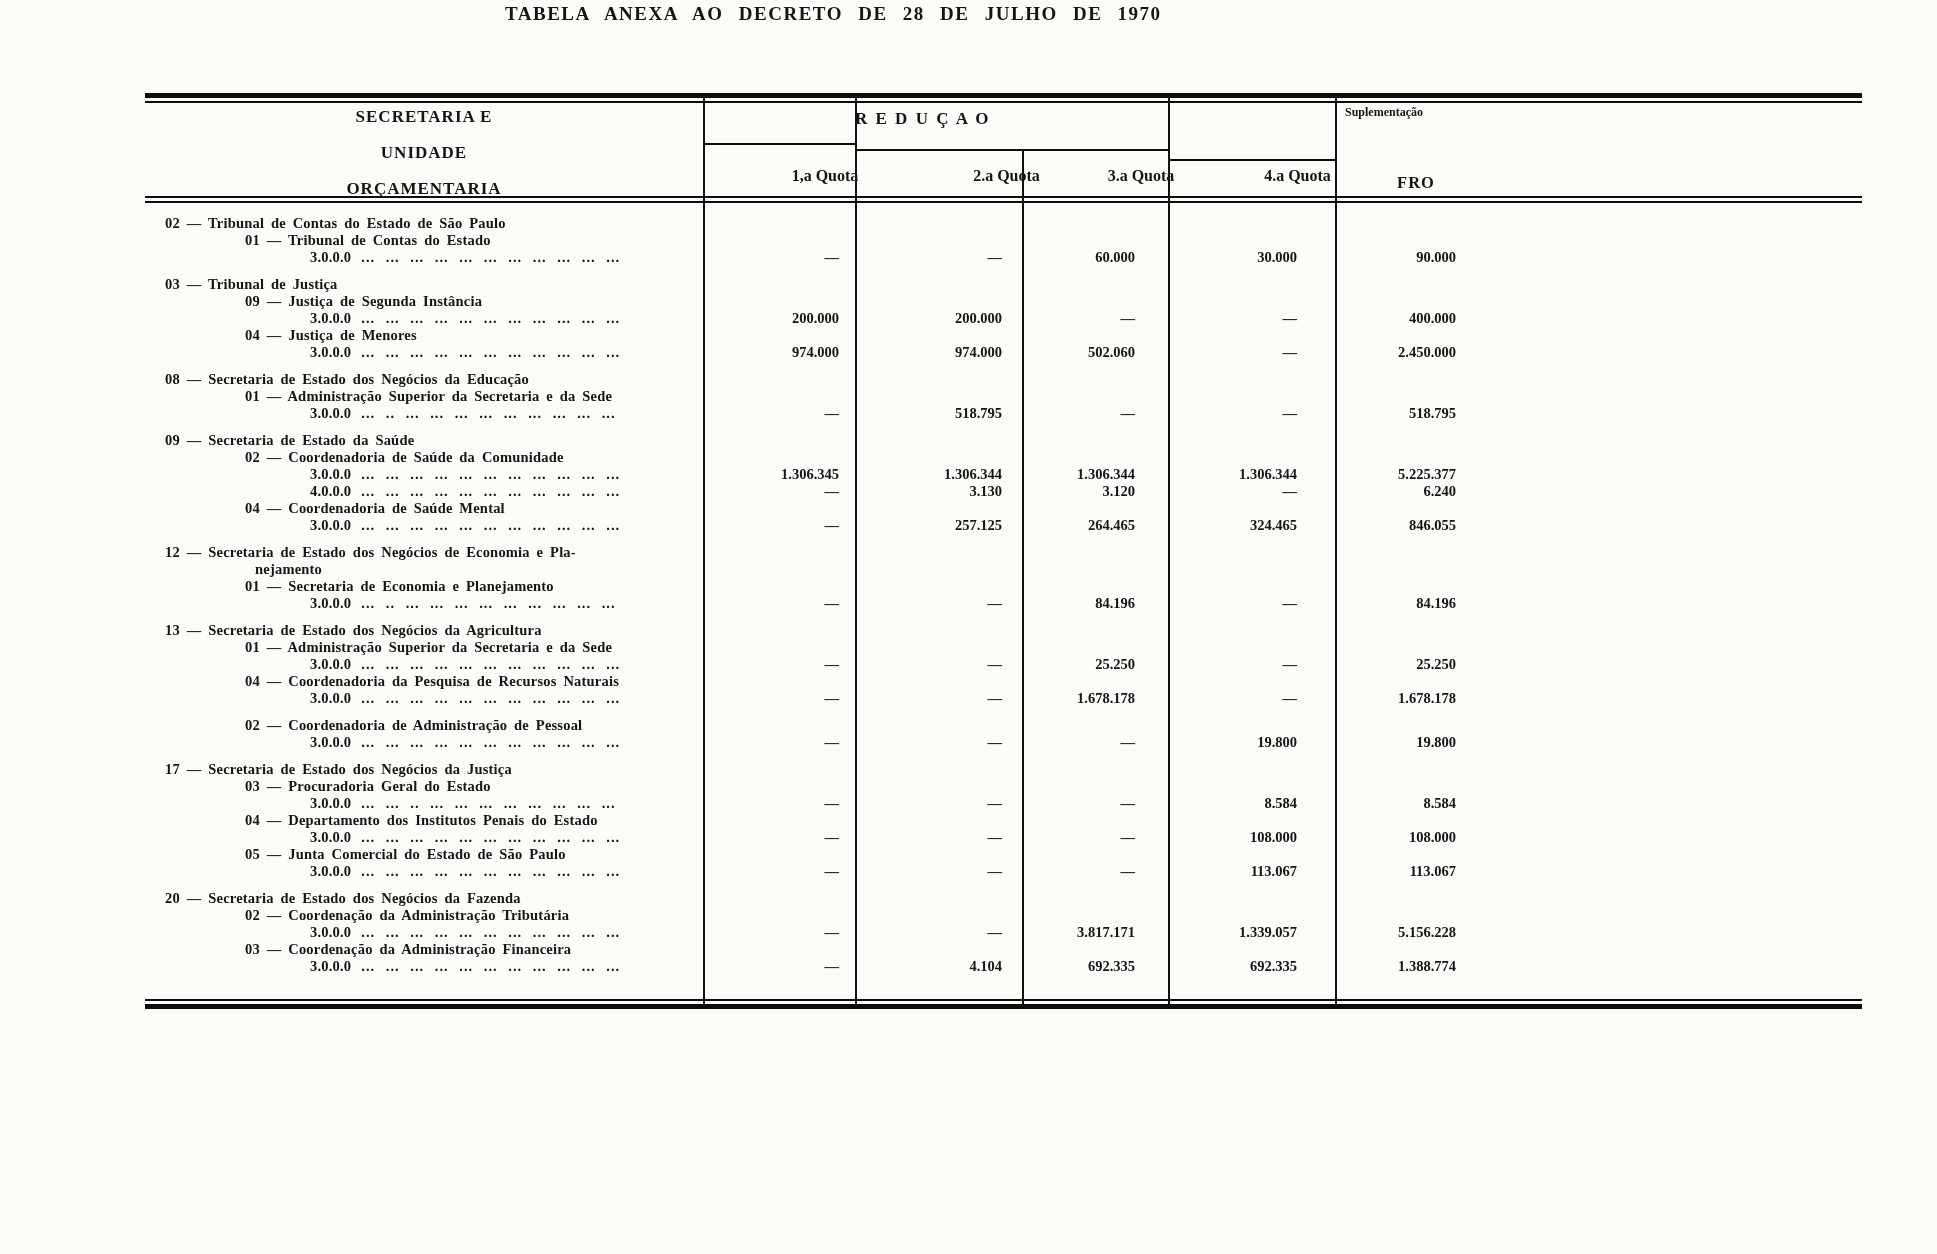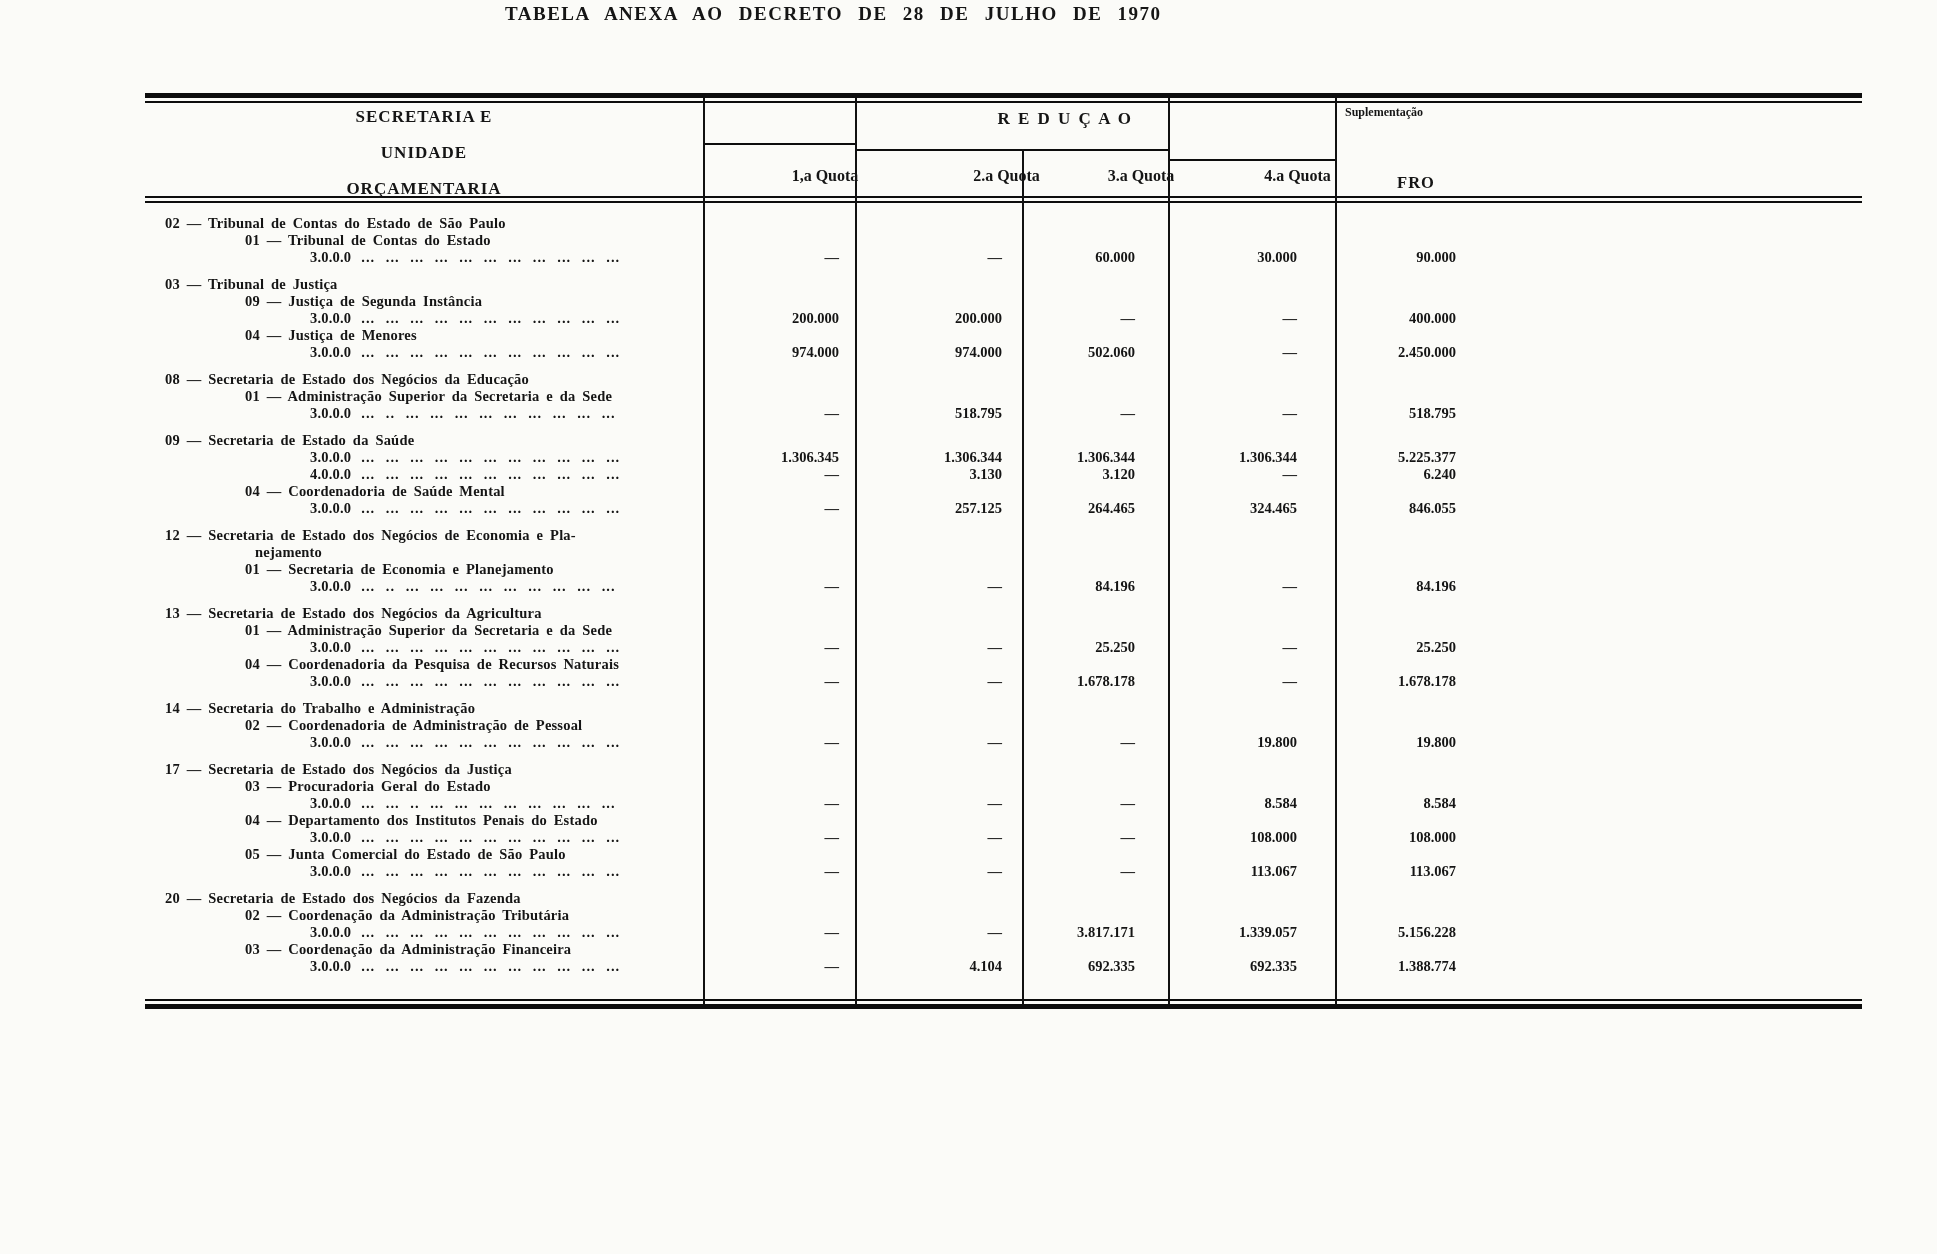--- a/index.html
+++ b/index.html
@@ -39,21 +39,21 @@
   .vline{position:absolute;width:2px;background:#111;}
   .div-a{left:558px;top:5px;height:906px;}
   .div-b{left:710px;top:5px;height:906px;}
   .div-c{left:877px;top:56px;height:855px;}
   .div-d{left:1023px;top:5px;height:906px;}
   .div-e{left:1190px;top:5px;height:906px;}
   
   .hlabel{position:absolute;font-weight:700;white-space:nowrap;}
   .unit-line{left:0;width:558px;text-align:center;font-size:17px;letter-spacing:1px;}
   .unit-1{top:14px;} .unit-2{top:50px;} .unit-3{top:86px;}
-  .reducao{left:710px;width:278px;top:16px;text-align:right;font-size:17px;letter-spacing:2px;}
+  .reducao{left:710px;width:278px;top:16px;text-align:left;font-size:17px;letter-spacing:2px;}
   .suplement{left:1200px;top:12px;font-size:12px;}
   .fro{left:1196px;width:150px;top:80px;text-align:center;font-size:16.5px;letter-spacing:1px;}
   .quota{top:74px;text-align:center;font-size:16px;padding-left:46px;}
   .q1{left:558px;width:152px;} .q2{left:732px;width:167px;}
   .q3{left:877px;width:146px;} .q4{left:1023px;width:167px;}
   
   .tbody{position:absolute;left:0;top:122px;width:100%;}
   .group{margin-top:10px;}
   .group:first-child{margin-top:0;}
   .line{display:flex;height:17px;}
@@ -212,20 +212,28 @@
         <div class="group">
           <div class="line">
             <div class="cell-left i0"><span>09 — Secretaria de Estado da Saúde</span></div>
             <div class="val v0"></div>
             <div class="val v1"></div>
             <div class="val v2"></div>
             <div class="val v3"></div>
             <div class="val v4"></div>
           </div>
           <div class="line">
+            <div class="cell-left i1"><span>02 — Coordenadoria de Saúde da Comunidade</span></div>
+            <div class="val v0"></div>
+            <div class="val v1"></div>
+            <div class="val v2"></div>
+            <div class="val v3"></div>
+            <div class="val v4"></div>
+          </div>
+          <div class="line">
             <div class="cell-left i2"><span>3.0.0.0</span><span class="dots">... ... ... ... ... ... ... ... ... ... ...</span></div>
             <div class="val v0">1.306.345</div>
             <div class="val v1">1.306.344</div>
             <div class="val v2">1.306.344</div>
             <div class="val v3">1.306.344</div>
             <div class="val v4">5.225.377</div>
           </div>
           <div class="line">
             <div class="cell-left i2"><span>4.0.0.0</span><span class="dots">... ... ... ... ... ... ... ... ... ... ...</span></div>
             <div class="val v0">—</div>
@@ -322,28 +330,20 @@
             <div class="cell-left i2"><span>3.0.0.0</span><span class="dots">... ... ... ... ... ... ... ... ... ... ...</span></div>
             <div class="val v0">—</div>
             <div class="val v1">—</div>
             <div class="val v2">1.678.178</div>
             <div class="val v3">—</div>
             <div class="val v4">1.678.178</div>
           </div>
         </div>
         <div class="group">
           <div class="line">
-            <div class="cell-left i0"><span>14 — Secretaria do Trabalho e Administração</span></div>
-            <div class="val v0"></div>
-            <div class="val v1"></div>
-            <div class="val v2"></div>
-            <div class="val v3"></div>
-            <div class="val v4"></div>
-          </div>
-          <div class="line">
             <div class="cell-left i1"><span>02 — Coordenadoria de Administração de Pessoal</span></div>
             <div class="val v0"></div>
             <div class="val v1"></div>
             <div class="val v2"></div>
             <div class="val v3"></div>
             <div class="val v4"></div>
           </div>
           <div class="line">
             <div class="cell-left i2"><span>3.0.0.0</span><span class="dots">... ... ... ... ... ... ... ... ... ... ...</span></div>
             <div class="val v0">—</div>

